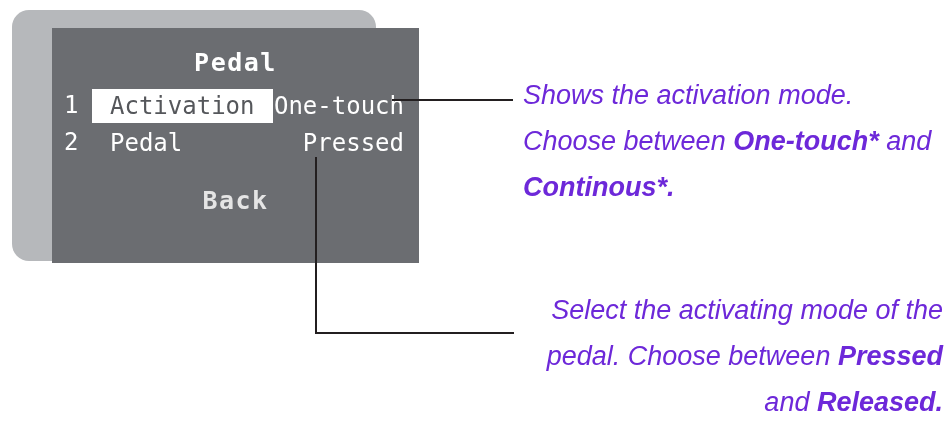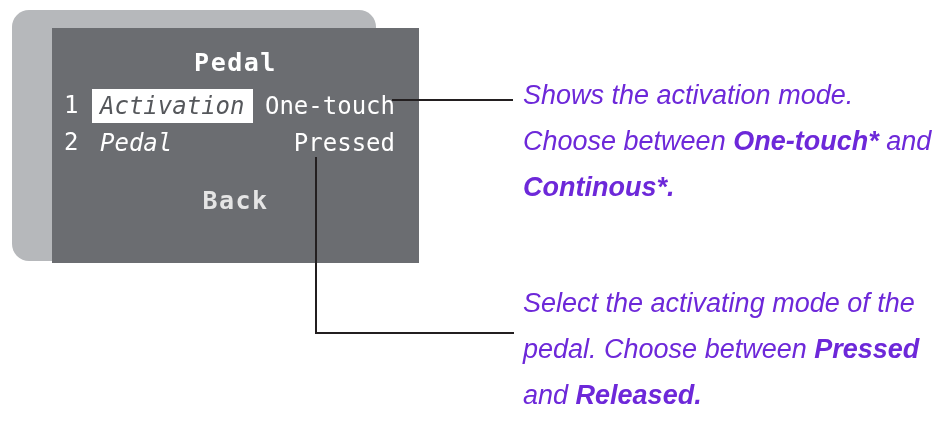--- a/index.html
+++ b/index.html
@@ -70,30 +70,29 @@
     line-height: 1;
   }
   .row-label {
     position: absolute;
     left: 28px;
     top: 0;
     color: #ffffff;
     font-family: "DejaVu Sans Mono", monospace;
     font-size: 24px;
     line-height: 34px;
-    padding: 0 8px;
-    font-style: italic;
+    padding: 0 18px;
   }
   .row-label.highlighted {
     background: #ffffff;
     color: #55575b;
   }
   .row-value {
     position: absolute;
-    right: 12px;
+    right: 3px;
     top: 0;
     color: #ffffff;
     font-family: "DejaVu Sans Mono", monospace;
     font-size: 24px;
     line-height: 34px;
   }
 
   .lcd-back {
     position: absolute;
     left: 0;
@@ -137,21 +136,21 @@
     position: absolute;
     left: 523px;
     width: 420px;
     color: #6d28d9;
     font-family: "Liberation Sans", sans-serif;
     font-style: italic;
     font-size: 27px;
     line-height: 46px;
   }
   .annotation.note-top { top: 72px; }
-  .annotation.note-bottom { top: 280px; }
+  .annotation.note-bottom { top: 287px; text-align: right; }
   .annotation b {
     font-weight: bold;
     font-style: italic;
   }
 </style>
 </head>
 <body>
 
 <div class="device-bezel">
   <div class="lcd-screen">

